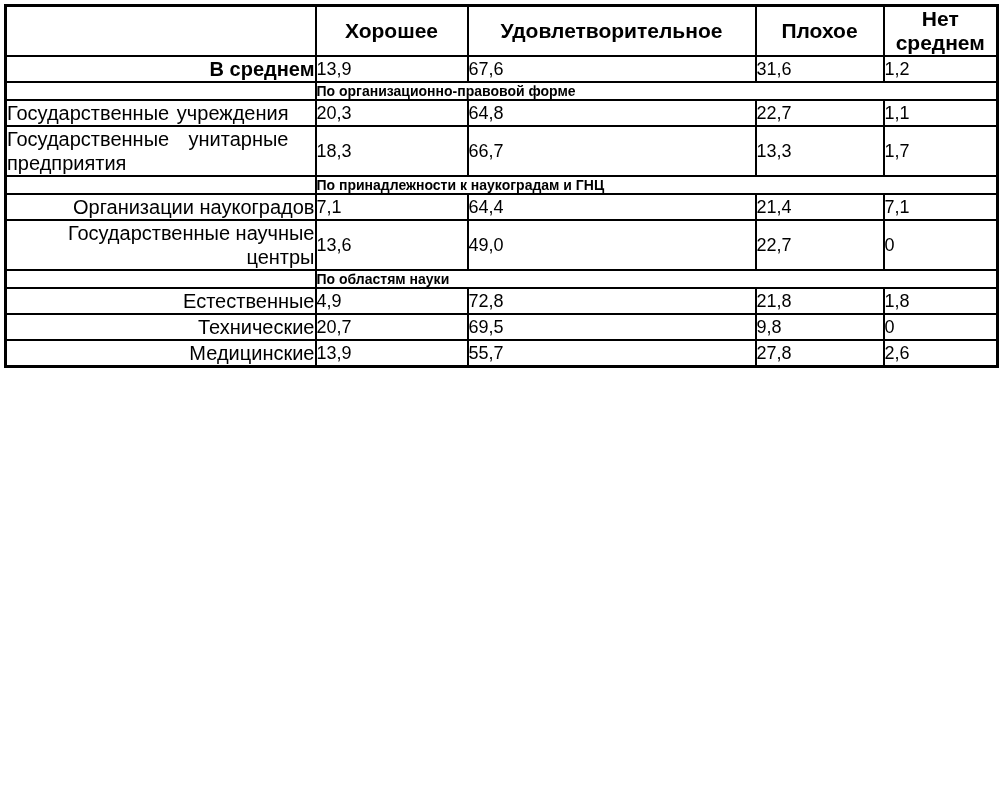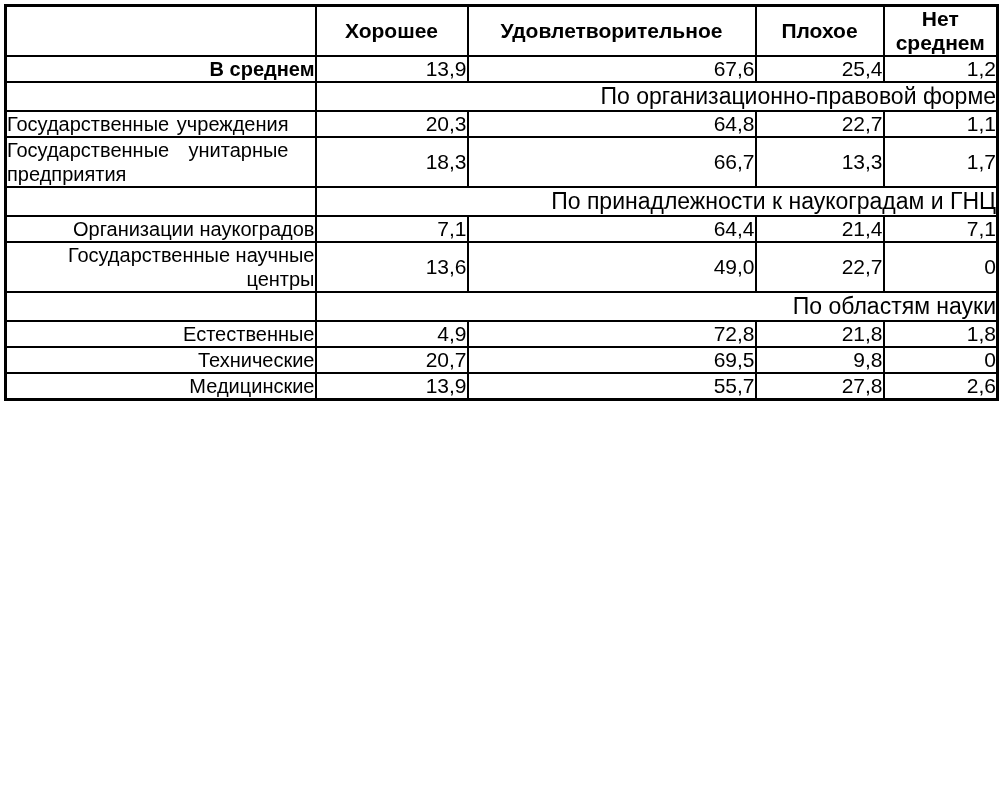--- a/index.html
+++ b/index.html
@@ -55,28 +55,28 @@
   }
   .row-label.bold {
     font-weight: bold;
   }
   .row-label.justify {
     text-align: justify;
     text-align-last: justify;
     padding-right: 26px;
   }
   .num {
-    font-size: 21px;
-    text-align: right;
+    font-size: 18px;
+    text-align: left;
     padding: 9px 4px;
   }
   .section-title {
-    font-weight: normal;
-    font-size: 23px;
-    text-align: right;
+    font-weight: bold;
+    font-size: 14px;
+    text-align: left;
     padding: 9px 6px;
   }
   .blank-label {
     padding: 0;
   }
 </style>
 </head>
 <body>
 
 <div class="sheet">
@@ -96,21 +96,21 @@
         <th class="hdr-cell">Плохое</th>
         <th class="hdr-cell">Нет среднем</th>
       </tr>
     </thead>
     <tbody>
 
       <tr>
         <td class="row-label bold">В среднем</td>
         <td class="num">13,9</td>
         <td class="num">67,6</td>
-        <td class="num">25,4</td>
+        <td class="num">31,6</td>
         <td class="num">1,2</td>
       </tr>
 
       <tr>
         <td class="blank-label"></td>
         <td class="section-title" colspan="4">По организационно-правовой форме</td>
       </tr>
 
       <tr>
         <td class="row-label justify">Государственные учреждения</td>

